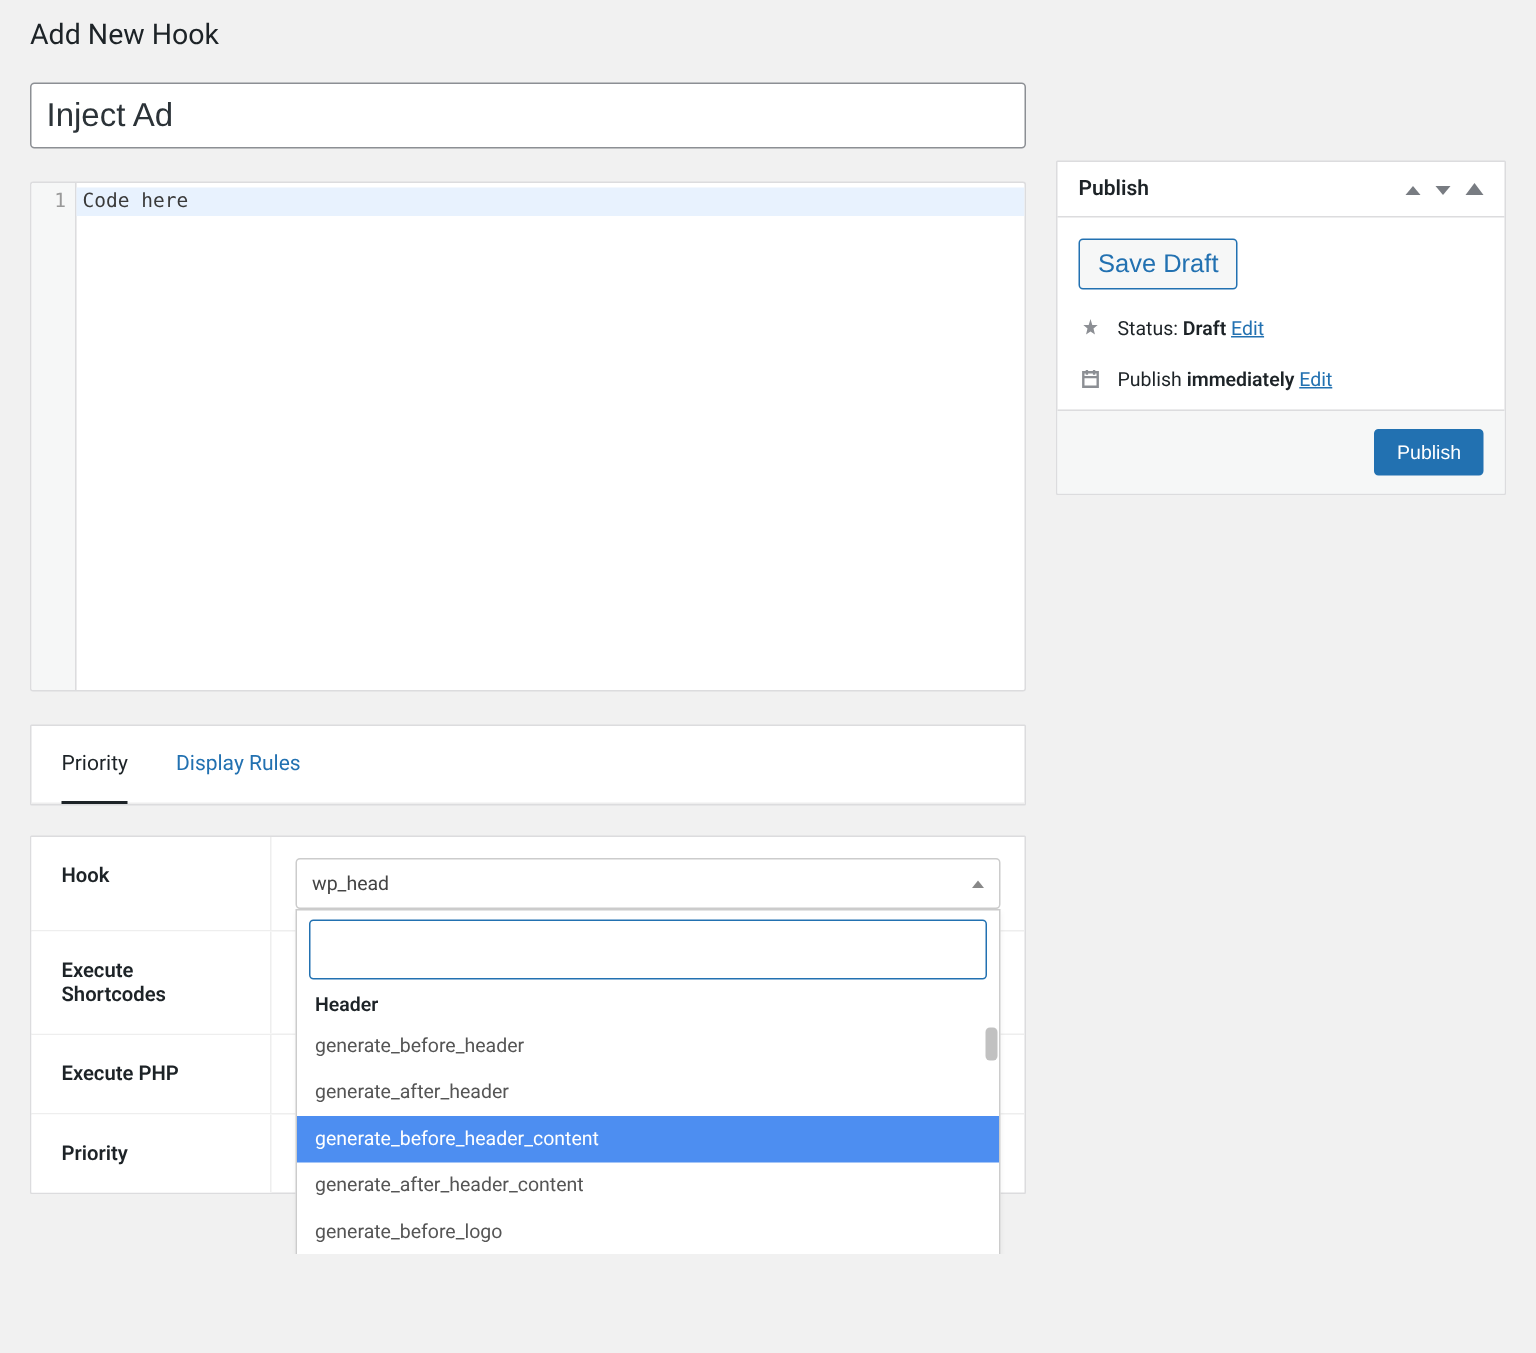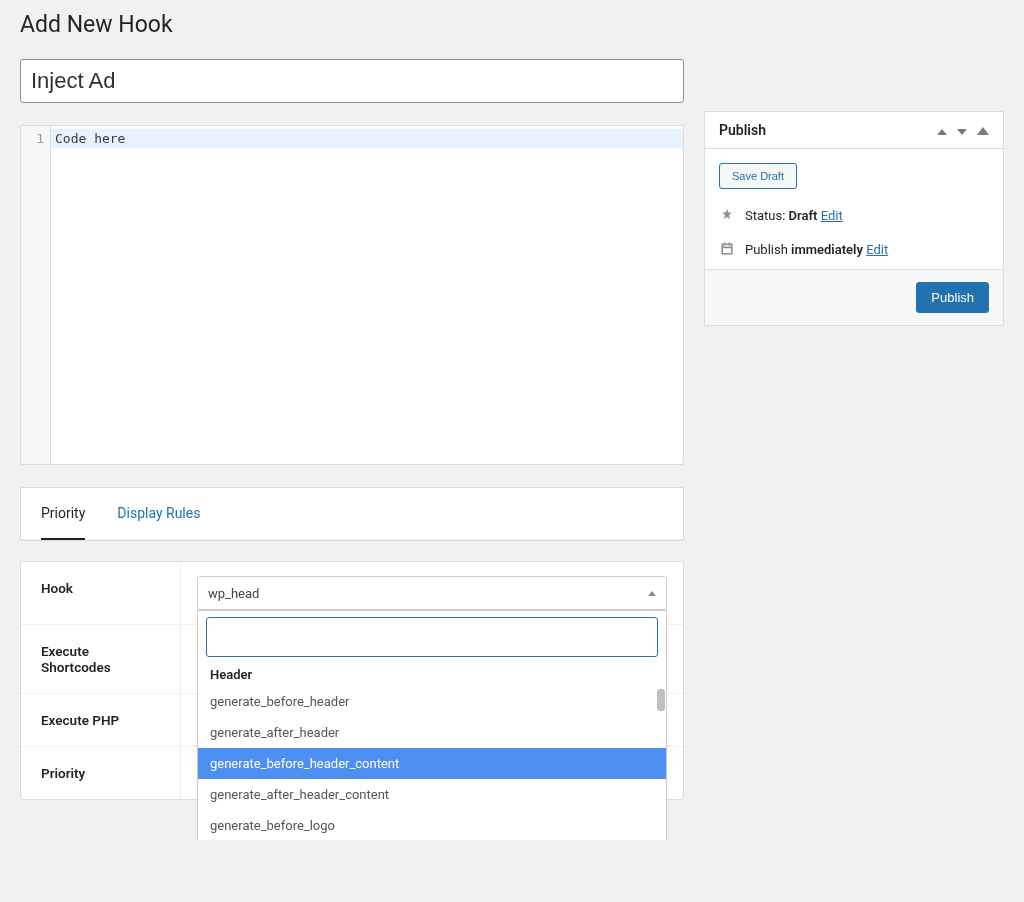--- a/index.html
+++ b/index.html
@@ -13,21 +13,21 @@
   }
   .wrap {
     display: flex;
     gap: 20px;
     align-items: flex-start;
   }
   .main-col { flex: 1; min-width: 0; }
   .side-col { width: 300px; flex-shrink: 0; }
 
   h1.page-title {
-    font-size: 23px;
+    font-size: 19px;
     font-weight: 400;
     margin: 4px 0 14px 0;
     padding: 7px 0;
     color: #1d2327;
   }
 
   .title-input {
     width: 100%;
     height: 44px;
     font-size: 22px;
@@ -232,21 +232,21 @@
 
   .postbox-body {
     padding: 14px 14px 12px;
   }
   .save-draft {
     background: #f6f7f7;
     border: 1px solid #2271b1;
     border-radius: 3px;
     color: #2271b1;
     padding: 6px 12px;
-    font-size: 11px;
+    font-size: 17px;
     cursor: pointer;
   }
   .meta-line {
     display: flex;
     align-items: center;
     gap: 10px;
     margin-top: 18px;
     font-size: 13px;
     color: #1d2327;
   }

